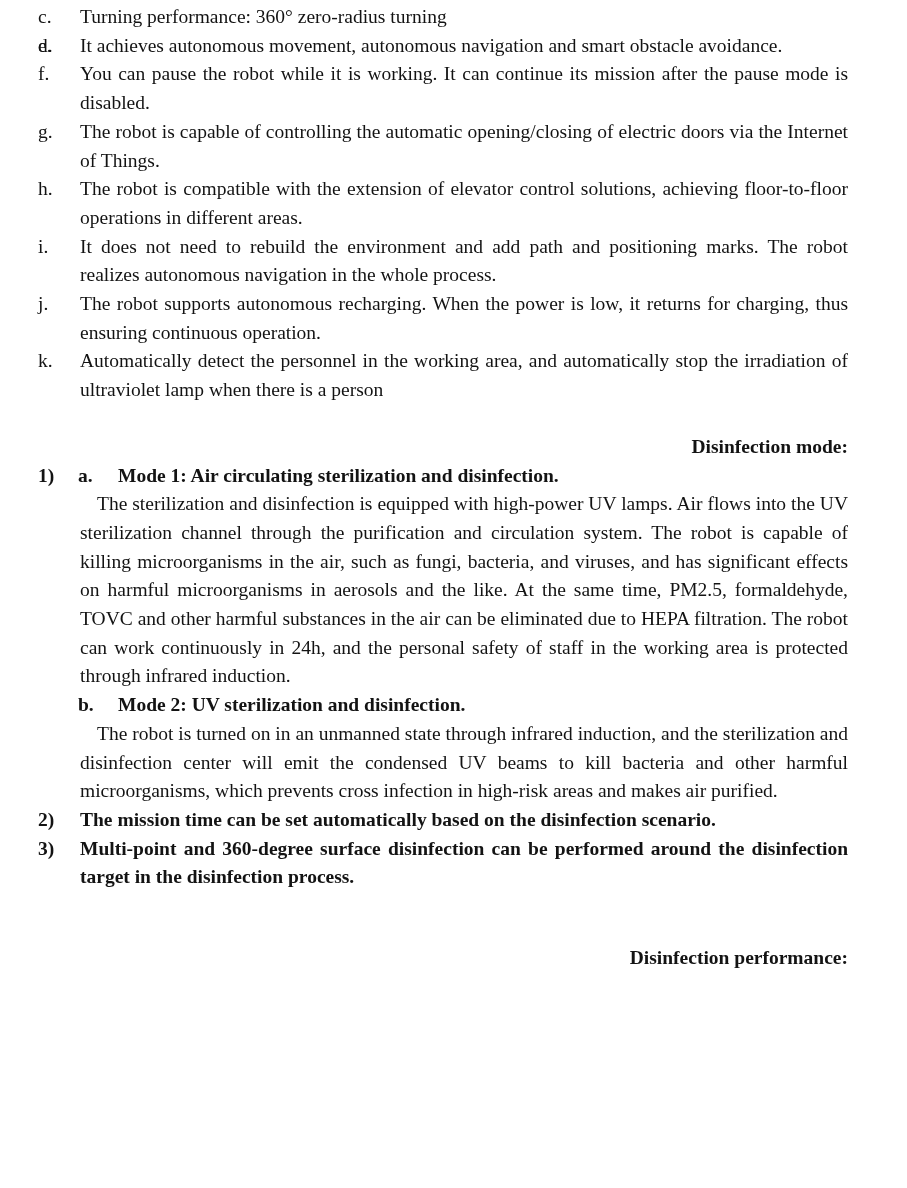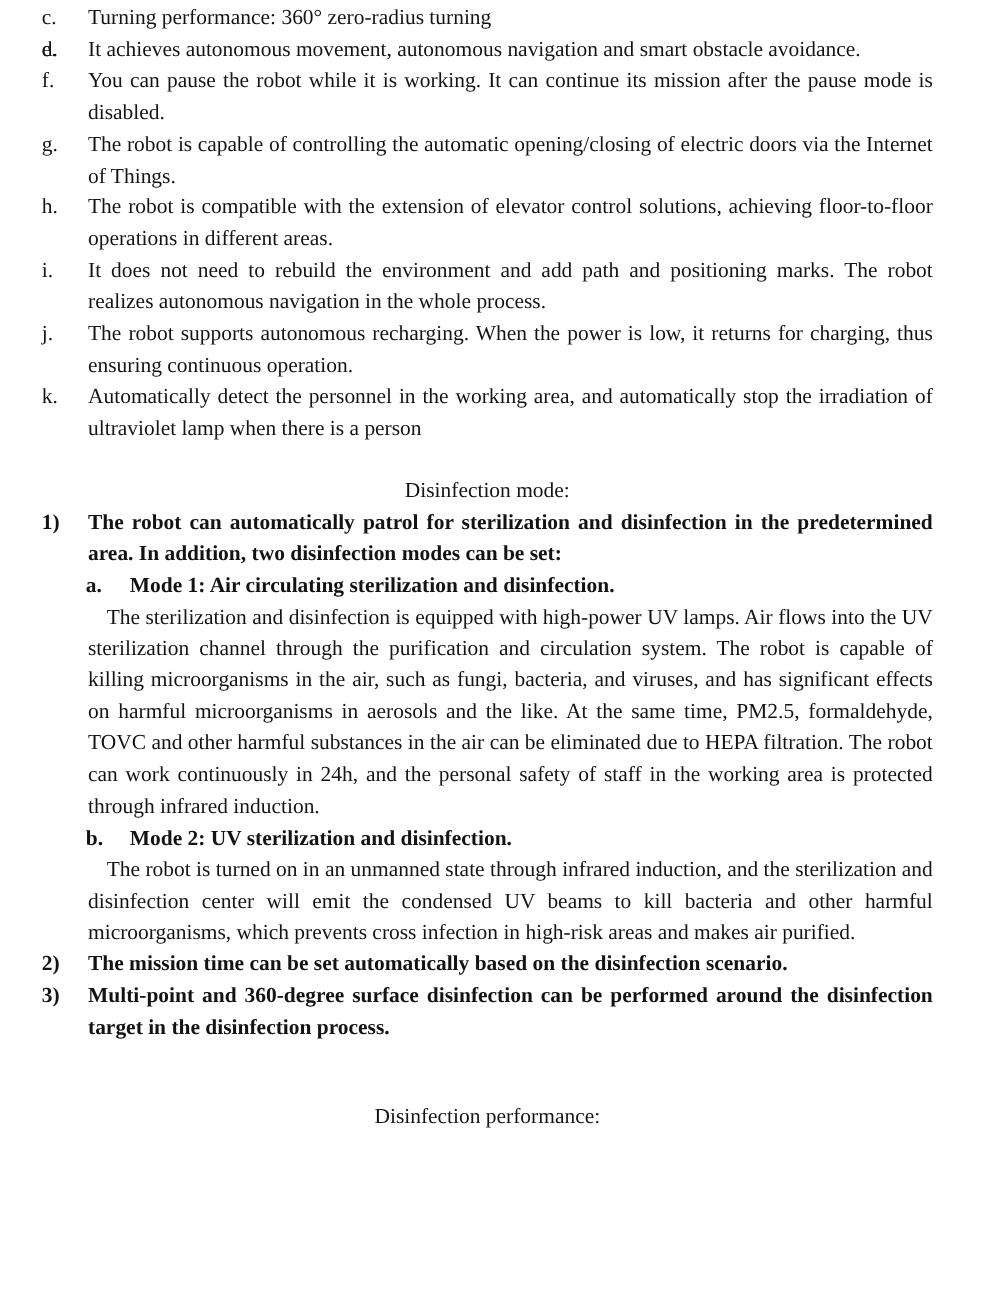--- a/index.html
+++ b/index.html
@@ -20,22 +20,22 @@
     position: relative;
     padding-left: 42px;
     text-align: justify;
   }
   .list-item .marker {
     position: absolute;
     left: 0;
     top: 0;
   }
   .heading {
-    font-weight: normal;
-    text-align: center;
+    font-weight: bold;
+    text-align: right;
   }
   .heading-mode { margin-top: 28px; }
   .heading-perf { margin-top: 52px; }
   .heading-param { margin-top: 38px; }
   .num-item {
     position: relative;
     padding-left: 42px;
     text-align: justify;
     font-weight: bold;
   }
@@ -73,21 +73,21 @@
     <div class="list-item"><span class="marker">g.</span><span>The robot is capable of controlling the automatic opening/closing of electric doors via the Internet of Things.</span></div>
     <div class="list-item"><span class="marker">h.</span><span>The robot is compatible with the extension of elevator control solutions, achieving floor-to-floor operations in different areas.</span></div>
     <div class="list-item"><span class="marker">i.</span><span>It does not need to rebuild the environment and add path and positioning marks. The robot realizes autonomous navigation in the whole process.</span></div>
     <div class="list-item"><span class="marker">j.</span><span>The robot supports autonomous recharging. When the power is low, it returns for charging, thus ensuring continuous operation.</span></div>
     <div class="list-item"><span class="marker">k.</span><span>Automatically detect the personnel in the working area, and automatically stop the irradiation of ultraviolet lamp when there is a person</span></div>
   </div>
 
   <div class="heading heading-mode">Disinfection mode:</div>
 
   <div class="mode-section">
-    <div class="num-item"><span class="marker">1)</span><span>The robot can automatically patrol for sterilization and disinfection in the predetermined area. In addition, two disinfection modes can be set:</span></div>
+    <div class="num-item"><span class="marker">1)</span></div>
 
     <div class="sub-item"><span class="marker">a.</span><span>Mode 1: Air circulating sterilization and disinfection.</span></div>
 
     <div class="mode-para">The sterilization and disinfection is equipped with high-power UV lamps. Air flows into the UV sterilization channel through the purification and circulation system. The robot is capable of killing microorganisms in the air, such as fungi, bacteria, and viruses, and has significant effects on harmful microorganisms in aerosols and the like. At the same time, PM2.5, formaldehyde, TOVC and other harmful substances in the air can be eliminated due to HEPA filtration. The robot can work continuously in 24h, and the personal safety of staff in the working area is protected through infrared induction.</div>
 
     <div class="sub-item"><span class="marker">b.</span><span>Mode 2: UV sterilization and disinfection.</span></div>
 
     <div class="mode-para">The robot is turned on in an unmanned state through infrared induction, and the sterilization and disinfection center will emit the condensed UV beams to kill bacteria and other harmful microorganisms, which prevents cross infection in high-risk areas and makes air purified.</div>
 
     <div class="num-item"><span class="marker">2)</span><span>The mission time can be set automatically based on the disinfection scenario.</span></div>

